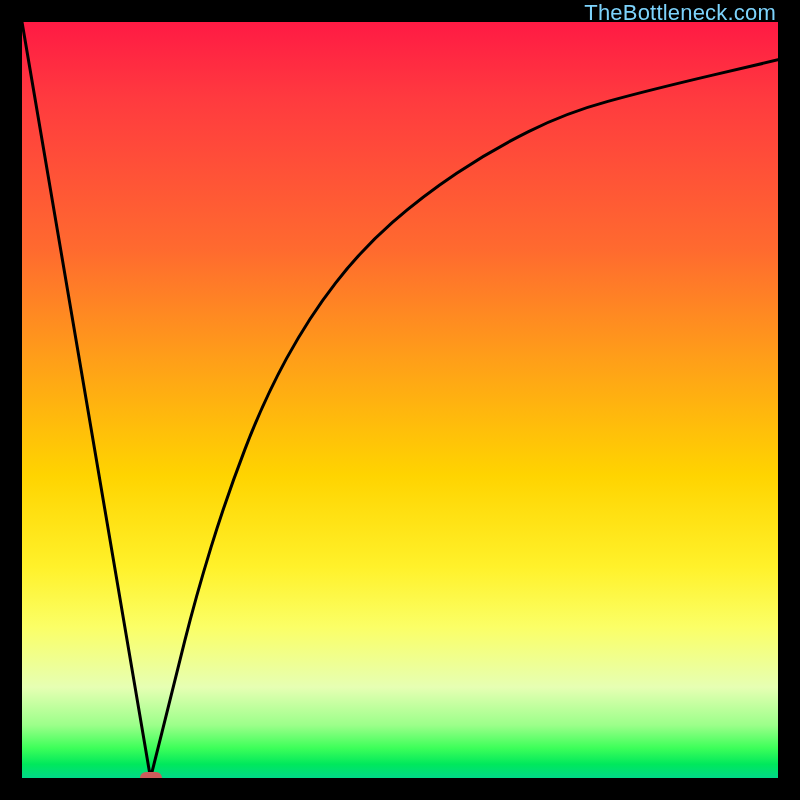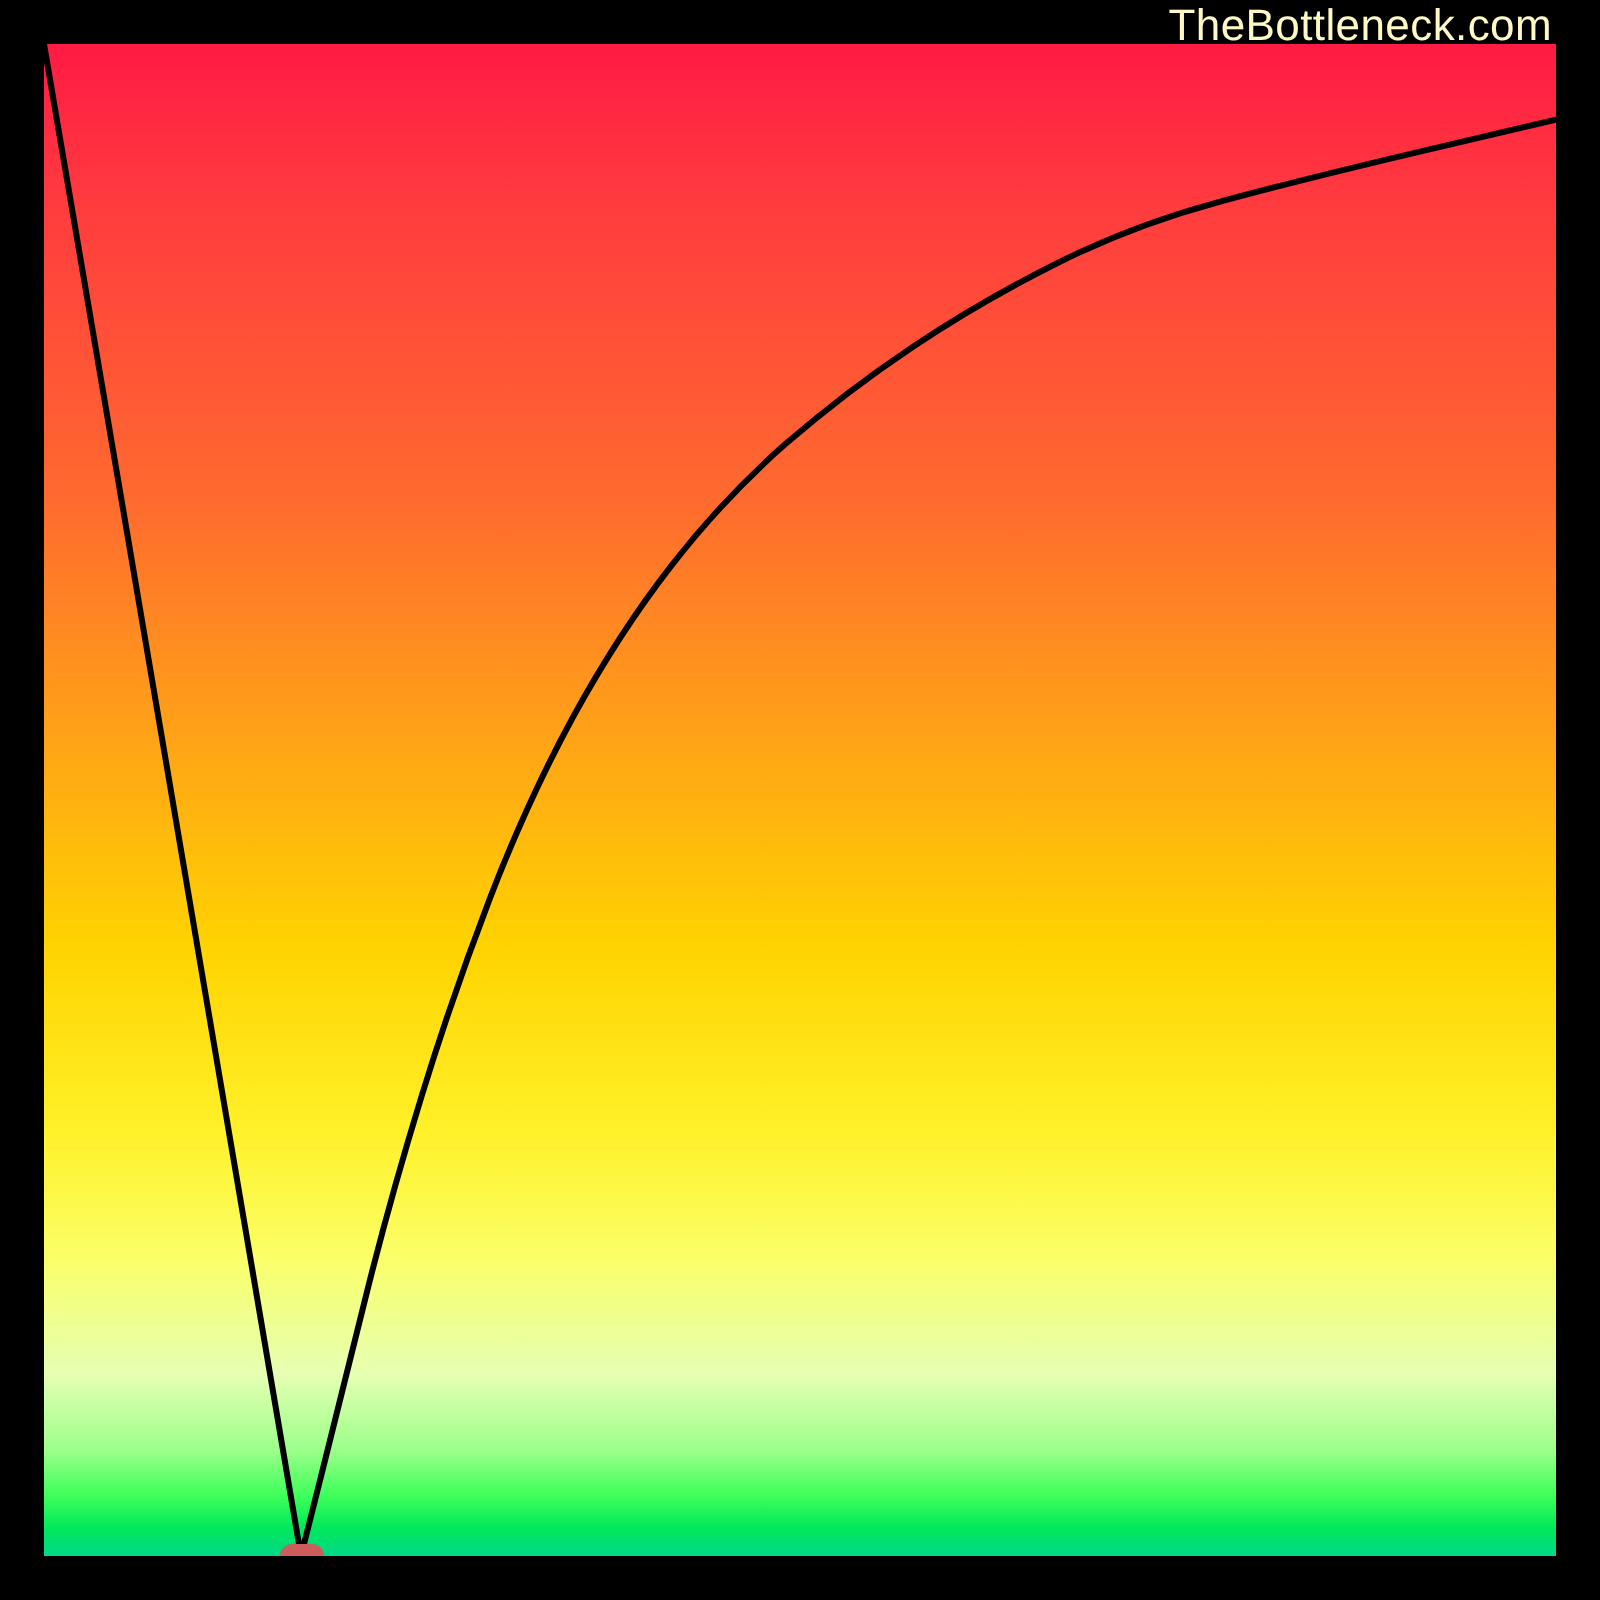--- a/index.html
+++ b/index.html
@@ -38,21 +38,21 @@
       #9cff8a 93%,
       #3eff5a 96%,
       #00e85c 98.2%,
       #00d888 100%
     );
   }
   .watermark {
     position: absolute;
     top: 0px;
     right: 24px;
-    color: #fef9c3;
+    color: #7dd3fc;
     font-size: 22px;
     font-weight: 400;
     letter-spacing: 0.2px;
     white-space: nowrap;
     text-align: center;
   }
   .curve {
     position: absolute;
     left: 0;
     top: 0;

